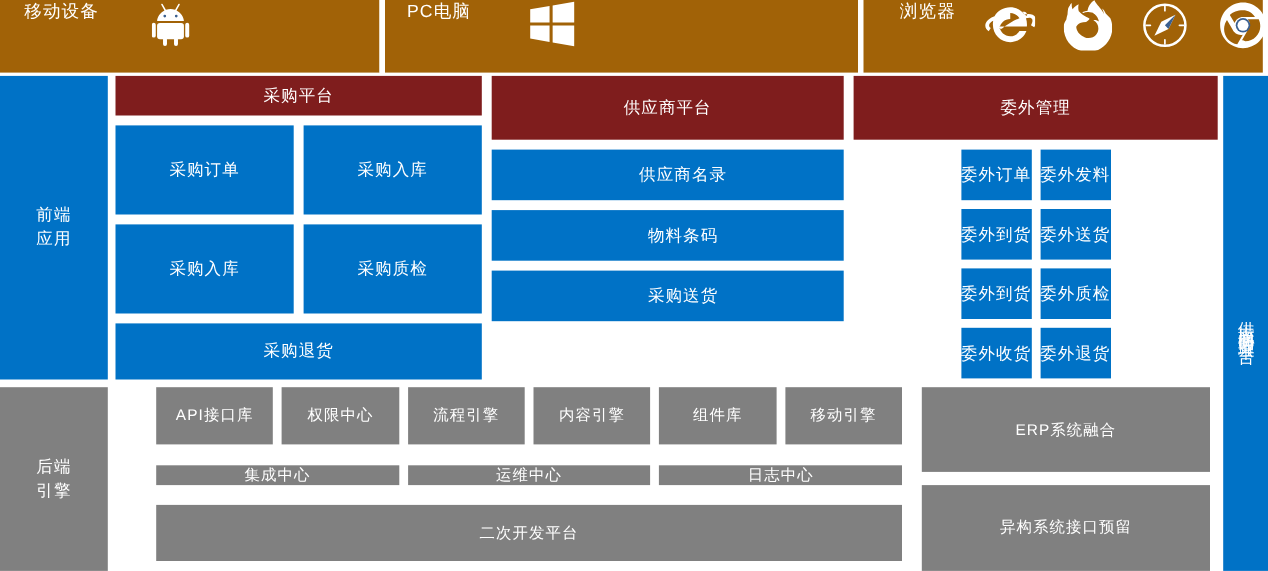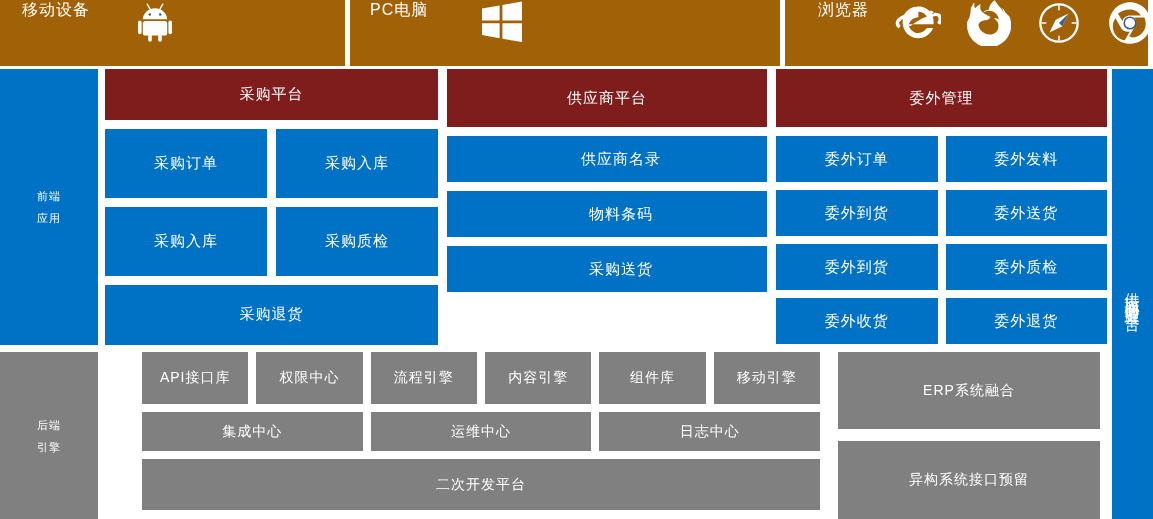--- a/index.html
+++ b/index.html
@@ -65,21 +65,21 @@
   .side-label {
     position: absolute;
     left: 0; top: 0;
     width: 98px; height: 276px;
     background: #0072c6;
     color: #ffffff;
     display: flex;
     align-items: center;
     justify-content: center;
     text-align: center;
-    font-size: 11px;
+    font-size: 15px;
     line-height: 22px;
     letter-spacing: 1px;
   }
   .fe-cols {
     position: absolute;
     left: 105px; top: 0;
     width: 1002px; height: 276px;
     display: flex;
     gap: 9px;
   }
@@ -104,25 +104,25 @@
     font-size: 15px;
     letter-spacing: 1px;
     display: flex;
     align-items: center;
     justify-content: center;
     text-align: center;
   }
   .row { display: flex; gap: 9px; }
   .row > .cell { flex: 1; }
 
-  .c1 .row .cell, .c1 > .cell { height: 69px; }
+  .c1 .row .cell, .c1 > .cell { height: 81px; }
   .c2 > .cell { height: 46px; padding-left: 28px; }
   .c3 .row .cell { height: 46px; }
   .c3 .row { gap: 8px; }
-  .c3 .stack { display: flex; flex-direction: column; gap: 8px; }
+  .c3 .stack { display: flex; flex-direction: column; gap: 8px; align-items: center; }
 
   
   .backend {
     position: absolute;
     left: 0; top: 352px;
     width: 1107px; height: 167px;
   }
   .side-label.grey {
     background: #808080;
     height: 167px;
@@ -149,21 +149,21 @@
     font-size: 14px;
     letter-spacing: 1px;
     display: flex;
     align-items: center;
     justify-content: center;
     text-align: center;
   }
   .be-row { display: flex; gap: 8px; margin-left: 32px; }
   .be-row.r1 { height: 52px; }
   .be-row.r1 .gcell { flex: 1; }
-  .be-row.r2 { height: 39px; }
+  .be-row.r2 { height: 39px; align-items: center; }
   .be-row.r2 .gcell { flex: 1; }
   .be-row.r3 { height: 51px; }
   .be-row.r3 .gcell { flex: 1; }
   .be-right .gcell.erp  { height: 77px; }
   .be-right .gcell.hetero { height: 78px; }
 
   
   .right-rail {
     position: absolute;
     left: 1112px; top: 69px;

